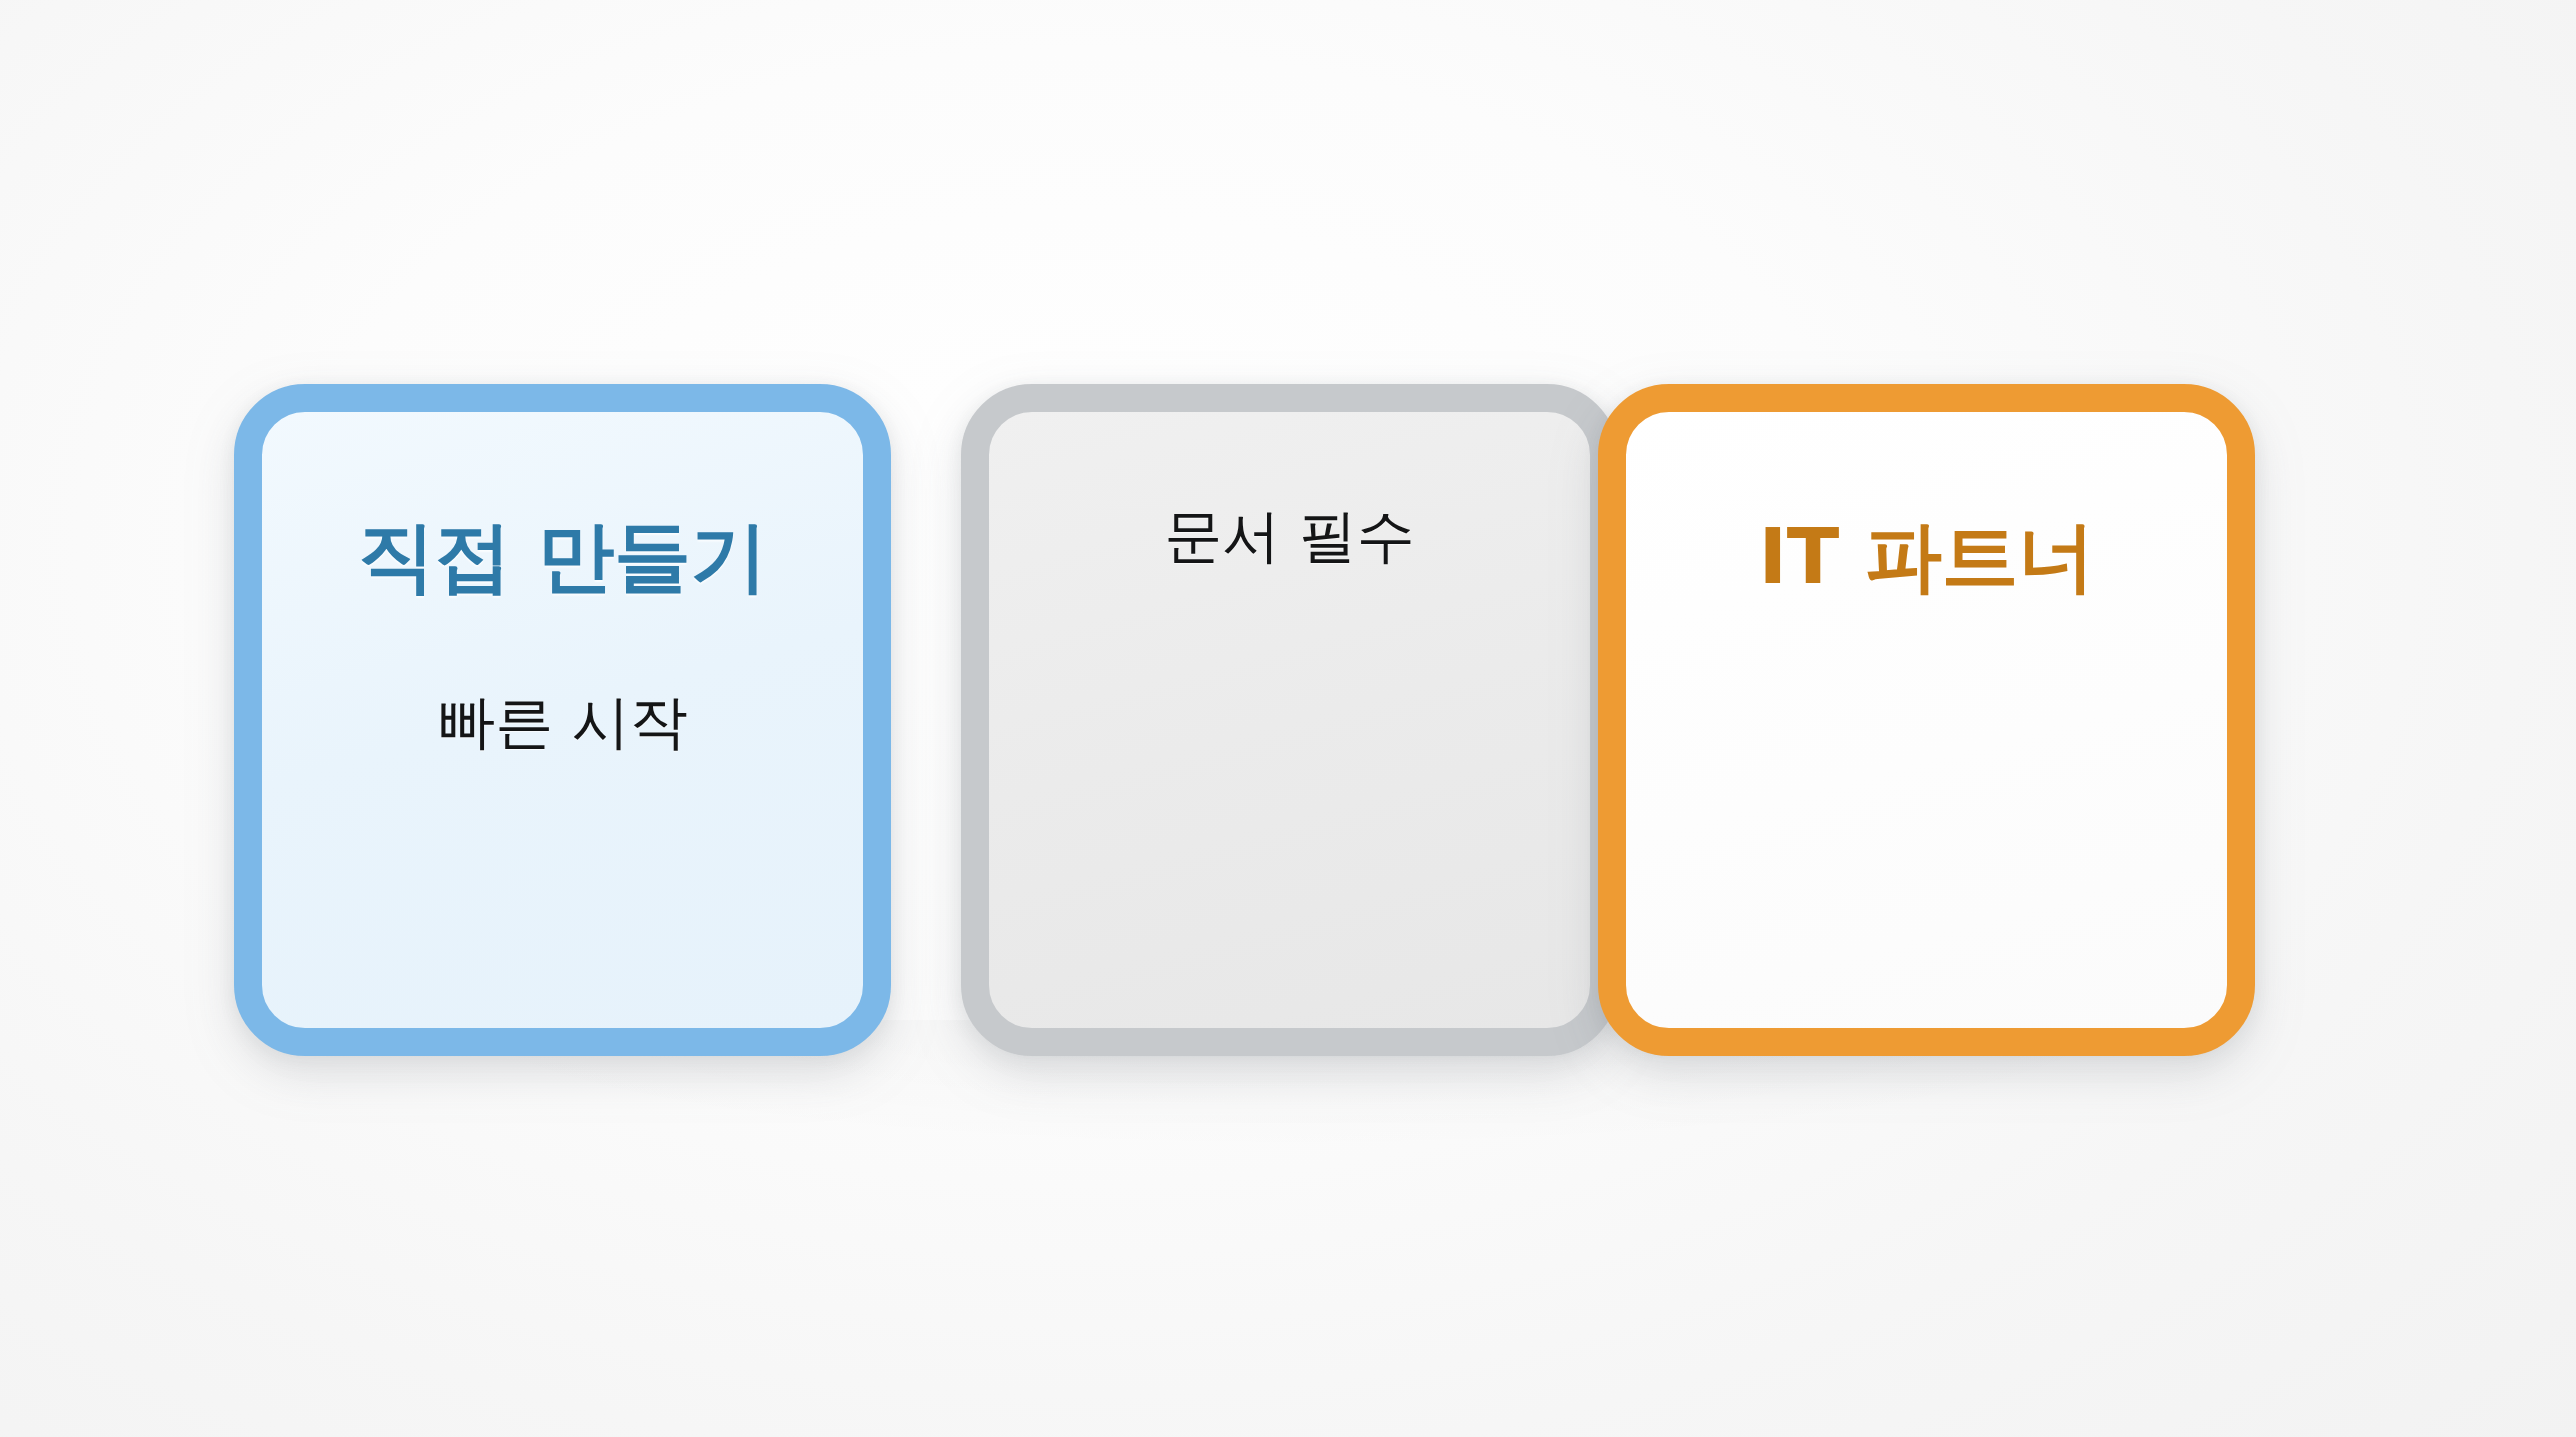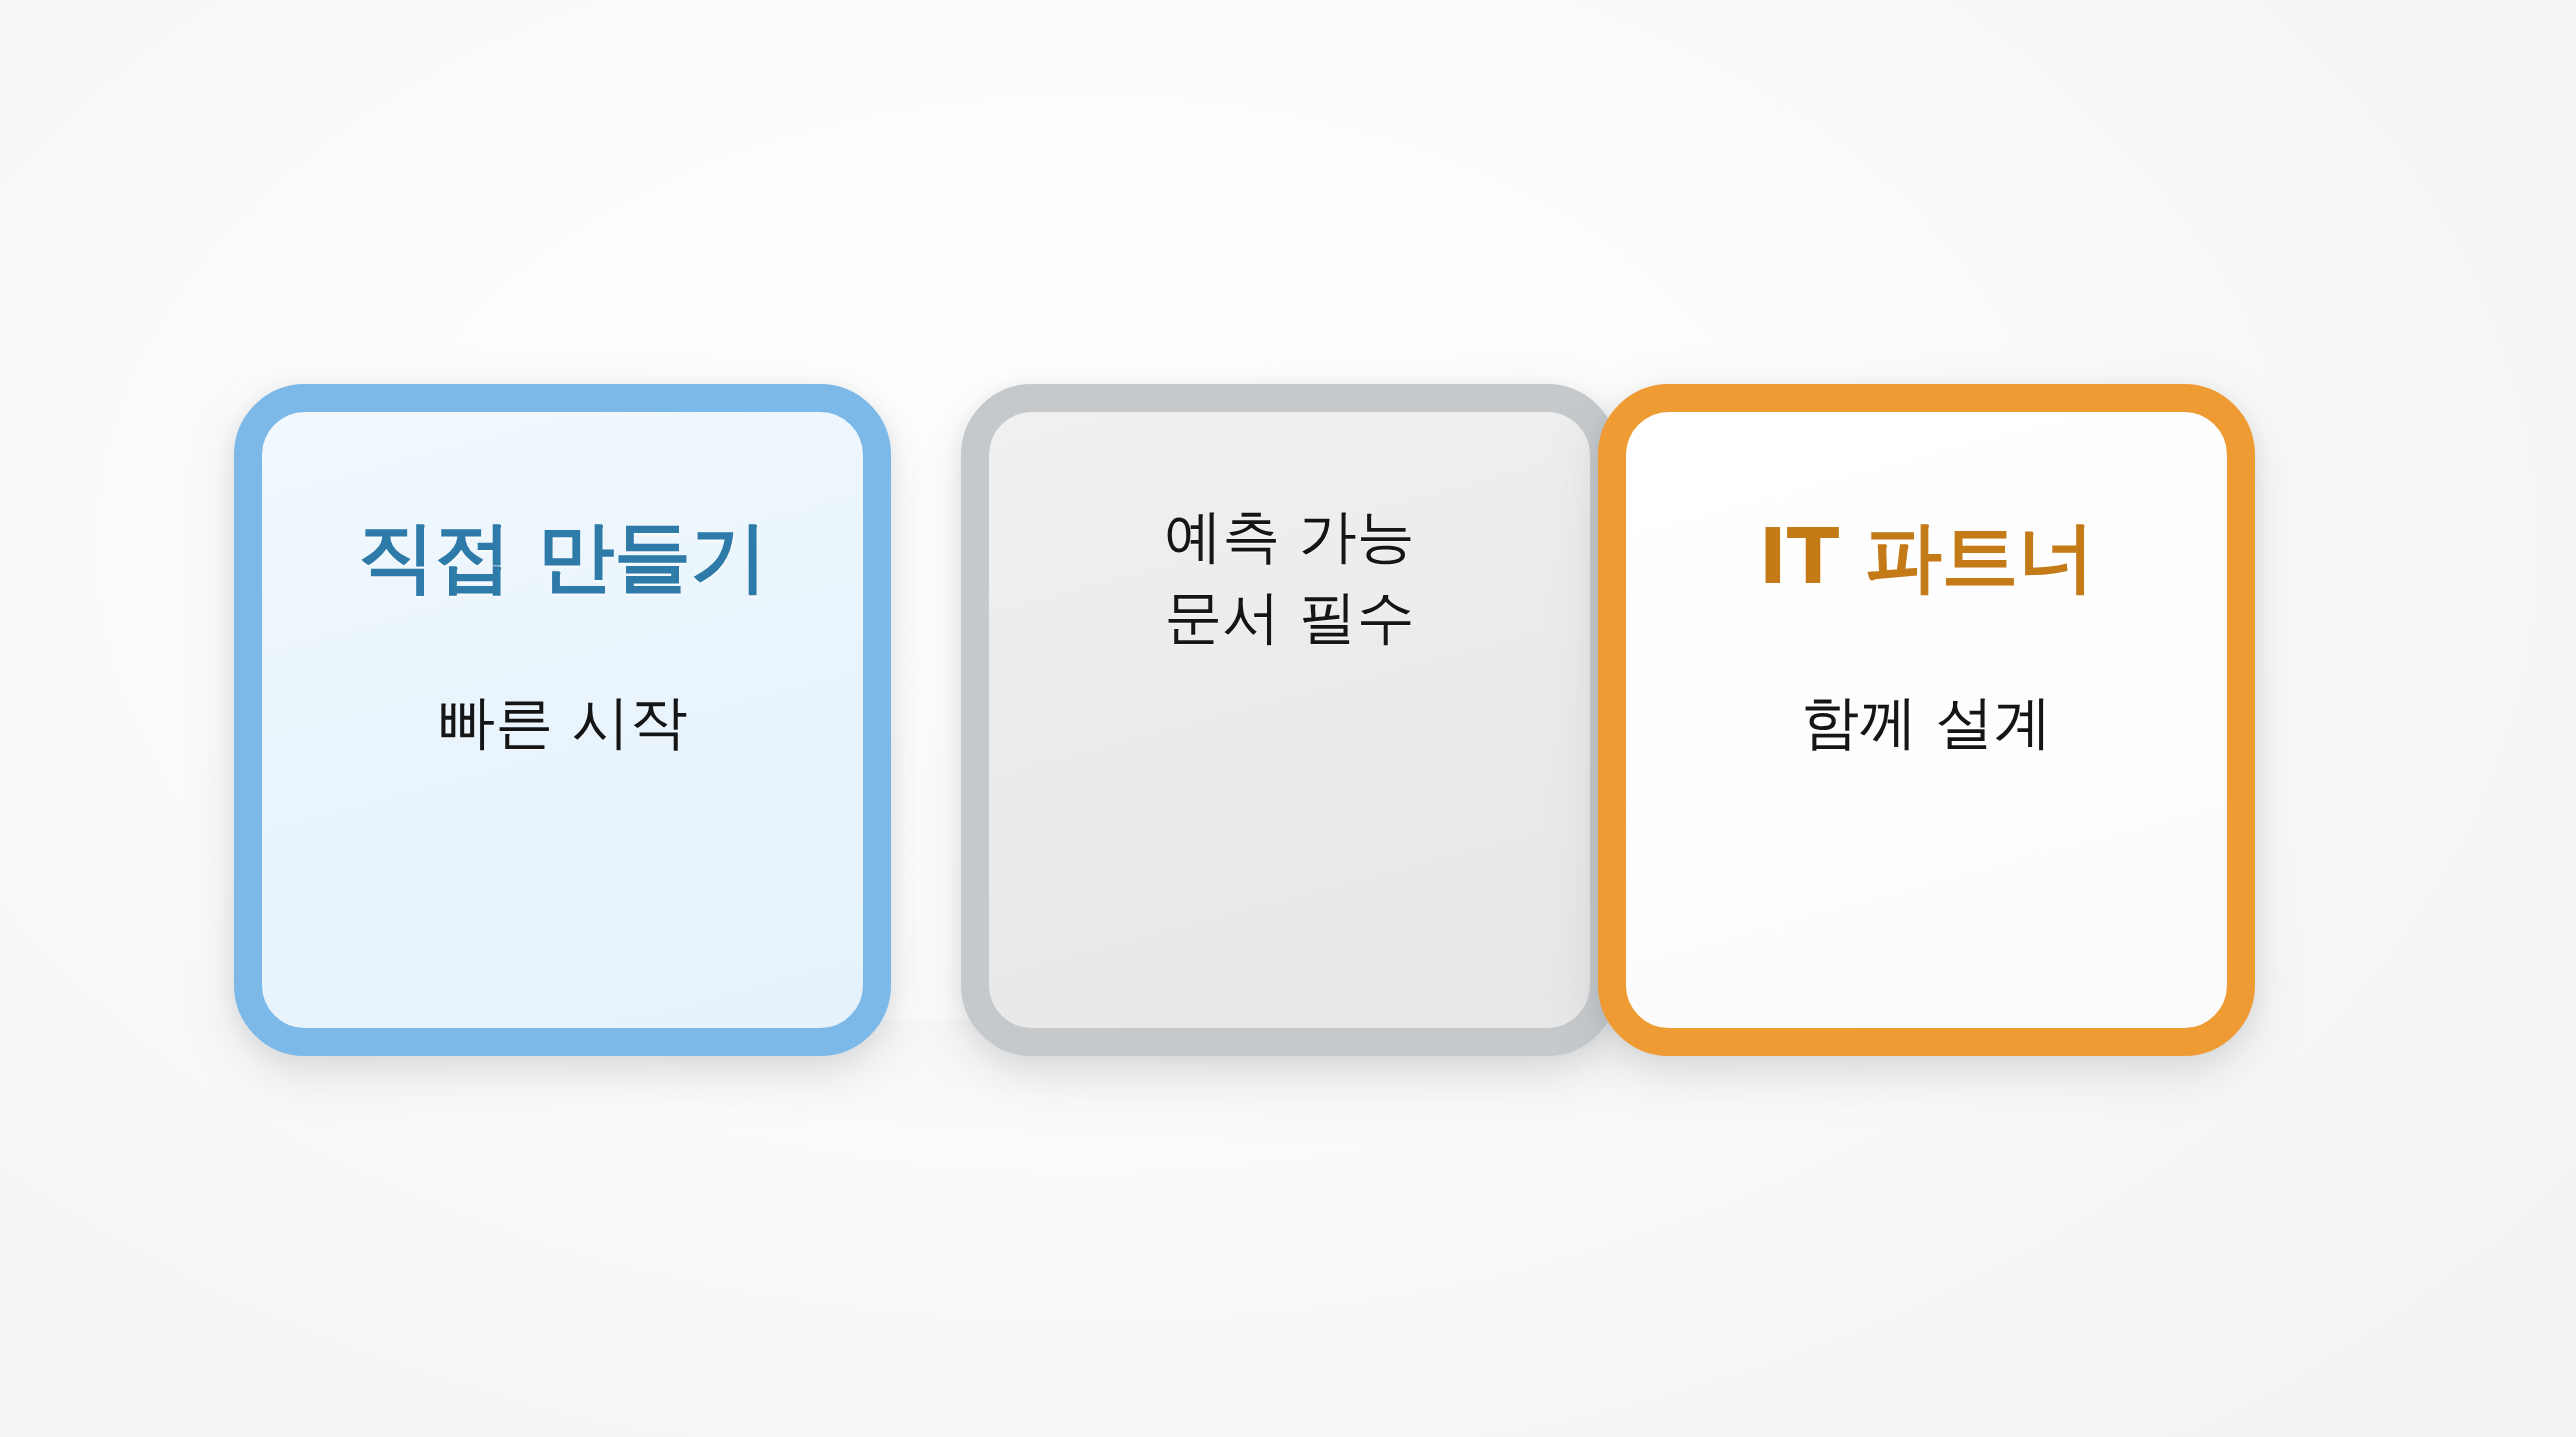--- a/index.html
+++ b/index.html
@@ -116,27 +116,25 @@
 
     <div class="card card-1">
       <div class="card-title">직접 만들기</div>
       <div class="card-body">
         <div class="body-line">빠른 시작</div>
       </div>
     </div>
 
     <div class="card card-2">
       <div class="card-body">
-        <div class="body-line">예측 가능</div>
         <div class="body-line">문서 필수</div>
       </div>
     </div>
 
     <div class="card card-3">
       <div class="card-title">IT 파트너</div>
       <div class="card-body">
-        <div class="body-line">함께 설계</div>
       </div>
     </div>
 
   </div>
 </div>
 
 
 </body></html>

